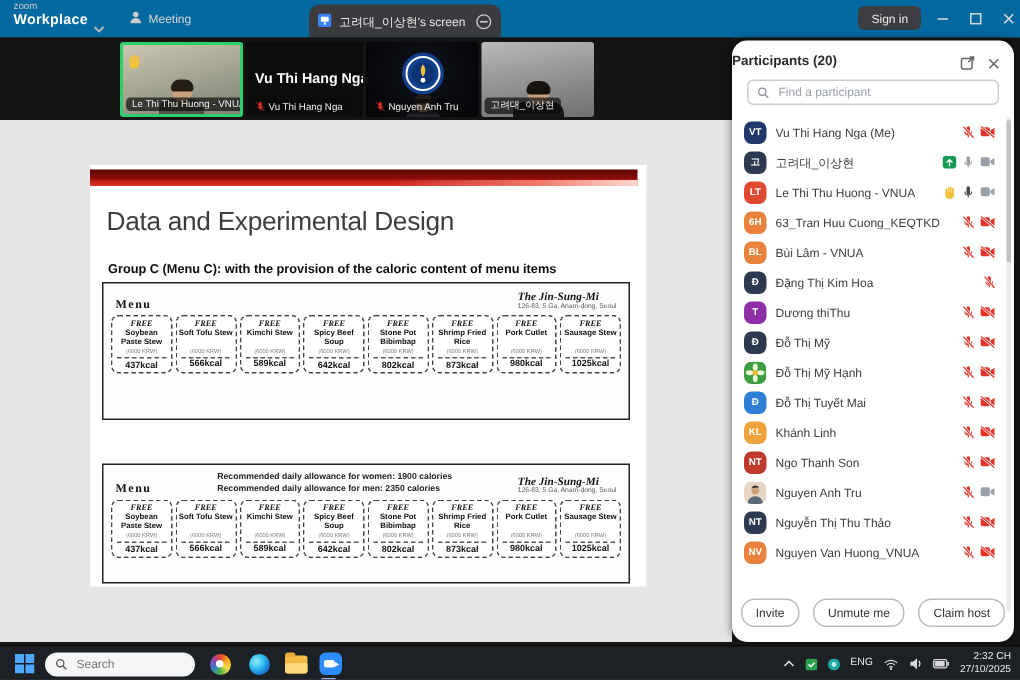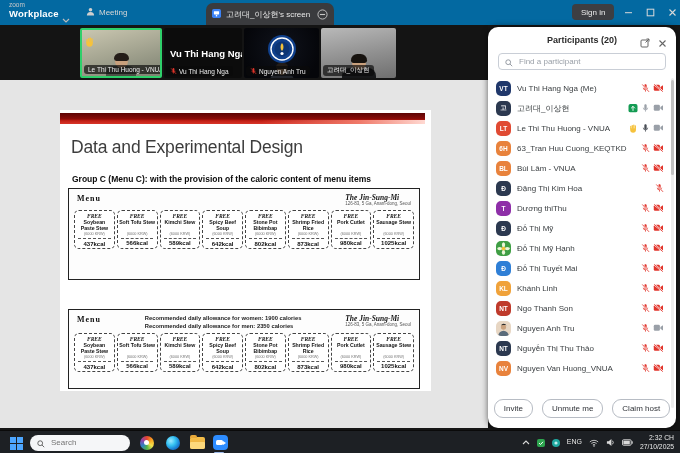--- a/index.html
+++ b/index.html
@@ -51,39 +51,39 @@
   .redbar{position:absolute;left:0;top:3px;width:365px;height:11px;
           background:linear-gradient(180deg,#5d0505 0%,#8c0d0a 55%,#c21e14 70%,#d8362a 100%);}
   .redbar::after{content:"";position:absolute;right:0;bottom:0;width:45%;height:4px;
           background:linear-gradient(90deg,rgba(255,120,105,0) 0%,#f07a6a 60%,#ffd9d2 100%);}
   .slide-title{position:absolute;left:11px;top:27px;font-size:17.5px;font-weight:500;color:#3d3d3d;
                letter-spacing:-.2px;}
   .group-head{position:absolute;left:12px;font-size:8.5px;font-weight:bold;color:#0c0c0c;}
   .gh-c{top:64px;} .gh-d{top:187px;}
   .menubox{position:absolute;left:8px;width:352px;border:1.5px solid #222;background:#fdfdfd;box-sizing:border-box;}
   .mb-c{top:78px;height:92px;} .mb-d{top:199px;height:80px;}
-  .mb-head{display:flex;justify-content:space-between;align-items:flex-start;padding:5px 8px 1px 8px;}
+  .mb-head{display:flex;justify-content:space-between;align-items:flex-end;padding:5px 8px 1px 8px;}
   .menu-word{font-family:"Liberation Serif",serif;font-weight:bold;font-size:8px;letter-spacing:1px;}
   .rest{text-align:left;line-height:1.1;}
   .rest-name{font-family:"Liberation Serif",serif;font-style:italic;font-weight:bold;font-size:7.5px;}
   .rest-addr{font-size:4.5px;color:#555;}
   .allow{line-height:1.3;font-size:5.8px;font-weight:bold;color:#222;}
   .coupons{display:flex;gap:2px;padding:2px 5px 0 5px;}
   .coupon{flex:1 1 0;border:1px dashed #444;border-radius:5px;display:flex;flex-direction:column;align-items:center;
           padding:2px 1px 1px 1px;background:#fff;min-width:0;}
   .c-tag{font-family:"Liberation Serif",serif;font-style:italic;font-weight:bold;font-size:5.5px;}
   .c-name{font-size:5.2px;font-weight:bold;text-align:center;line-height:1.2;min-height:12px;}
   .c-price{font-size:3.8px;color:#777;margin-top:.5px;}
   .c-div{width:88%;border-top:1px dashed #555;margin:2px 0 1.5px 0;}
   .c-kcal{font-size:6px;font-weight:bold;}
 
   
   .panel{position:absolute;left:488px;top:27px;width:188px;height:401px;background:#fff;border-radius:10px;
          box-shadow:0 0 6px rgba(0,0,0,.6);}
-  .panel-title{position:absolute;left:0;top:8px;width:100%;text-align:center;font-size:9px;font-weight:bold;color:#2b2b2b;}
+  .panel-title{position:absolute;left:0;top:8px;width:100%;font-size:9px;font-weight:bold;color:#2b2b2b;}
   .panel-pop{position:absolute;right:26px;top:7px;}
   .panel-close{position:absolute;right:9px;top:7px;}
   .searchbox{position:absolute;left:10px;top:26px;width:168px;height:17px;border:1px solid #c9ced6;border-radius:4px;
              display:flex;align-items:center;gap:4px;padding:0 6px;box-sizing:border-box;background:#fff;}
   .searchbox input{border:0;outline:0;flex:1;font-size:8px;color:#333;min-width:0;background:transparent;
                    font-family:"Liberation Sans",sans-serif;}
   .searchbox input::placeholder{color:#9aa0a8;}
   .plist{position:absolute;left:8px;top:51px;width:168px;}
   .prow{height:20px;display:flex;align-items:center;gap:6px;}
   .pavatar{flex:0 0 15px;width:15px;height:15px;border-radius:5px;display:flex;align-items:center;justify-content:center;

